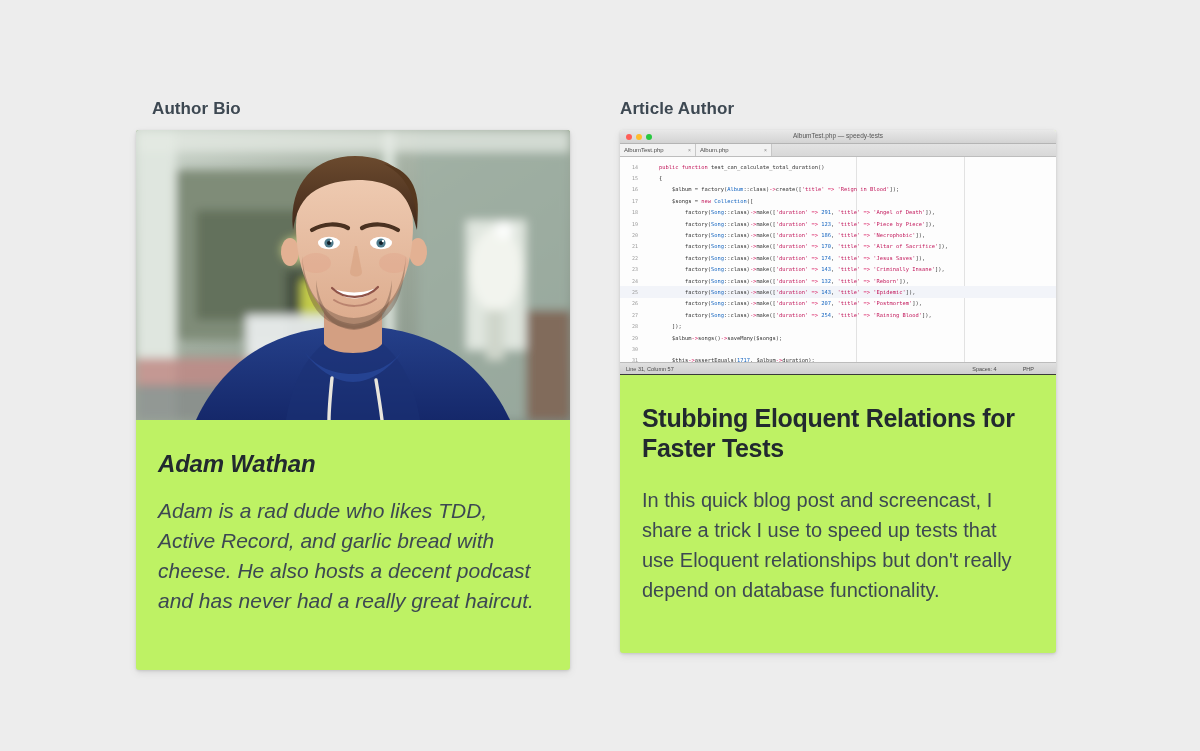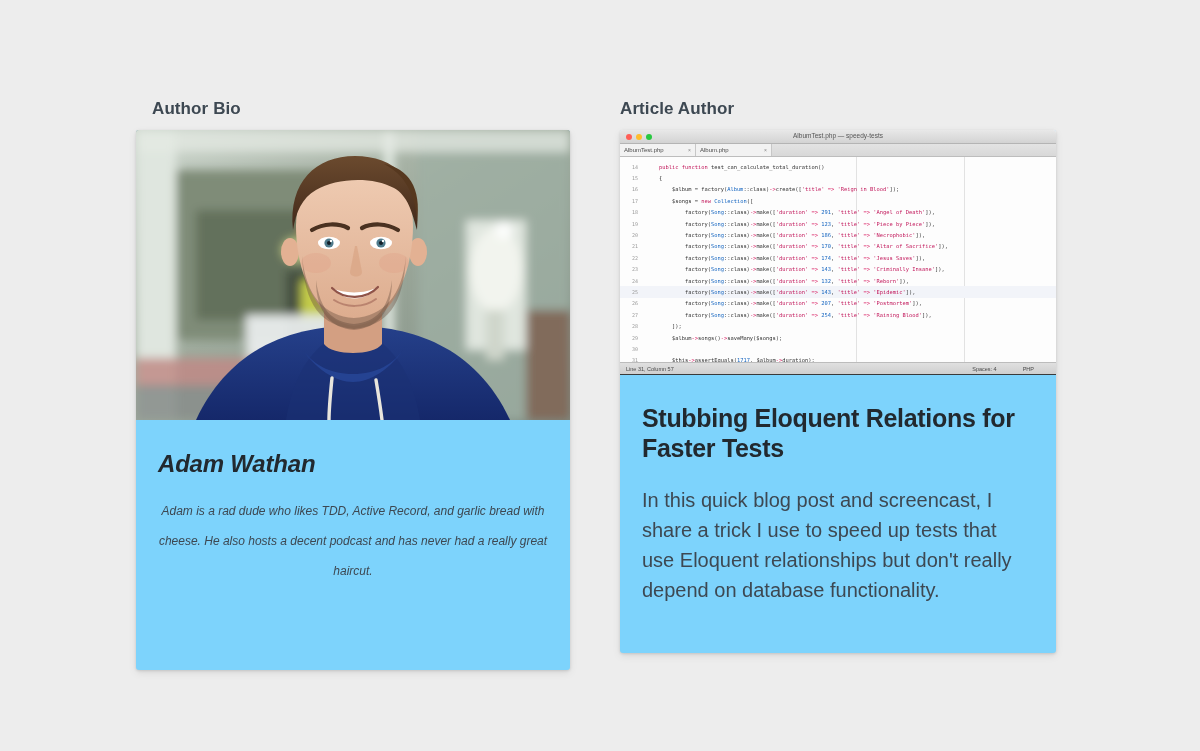--- a/index.html
+++ b/index.html
@@ -18,21 +18,21 @@
     font-weight: bold;
     color: #3d4852;
     letter-spacing: .1px;
   }
   #h-left  { left: 136px; top: 99px; margin-left: 16px; }
   #h-right { left: 620px; top: 99px; }
 
   
   .card {
     position: absolute;
-    background: #7dd3fc;
+    background: #bef264;
     border-radius: 3px;
     box-shadow: 0 1px 3px rgba(0,0,0,.13), 0 3px 9px rgba(0,0,0,.08);
     overflow: hidden;
   }
   #card-author  { left: 136px; top: 130px; width: 434px; height: 540px; font-style: italic; }
   #card-article { left: 620px; top: 130px; width: 436px; height: 523px; }
 
   
   .photo {
     position: relative;
@@ -41,21 +41,21 @@
     background: #8f9e96;
   }
   .photo svg { display: block; width: 100%; height: 100%; }
 
   .author-body { padding: 30px 22px 0 22px; }
   #author-name {
     font-size: 24px; font-weight: bold; color: #22292f;
     letter-spacing: -.2px; margin-bottom: 18px;
   }
   #author-bio {
-    font-size: 12px; line-height: 30px; color: #3d4852; text-align: center;
+    font-size: 21px; line-height: 30px; color: #3d4852;
   }
 
   
   .editor {
     position: relative;
     width: 100%; height: 245px;
     background: #fdfdfd;
     border-bottom: 1px solid #3a3a3a;
     overflow: hidden;
   }

